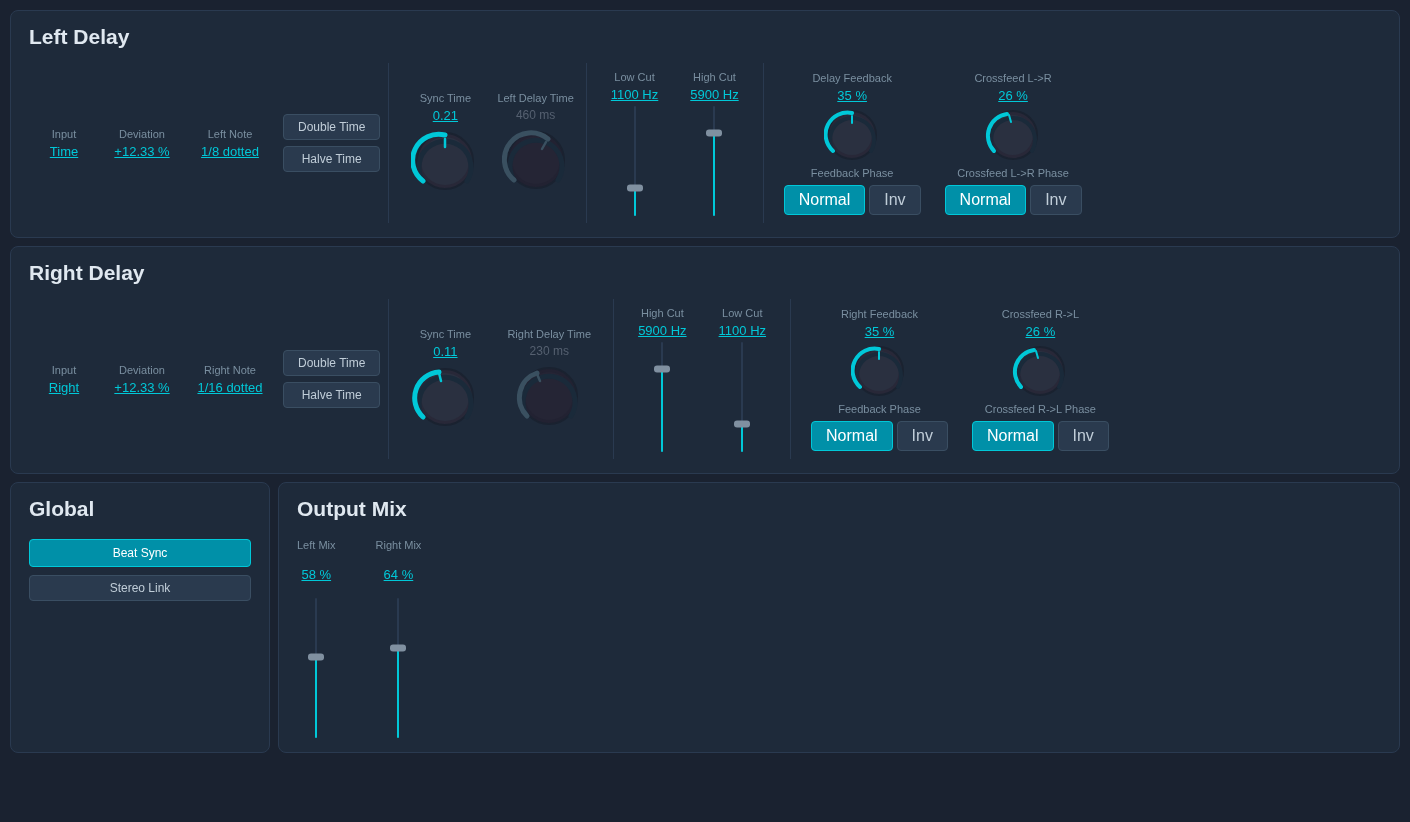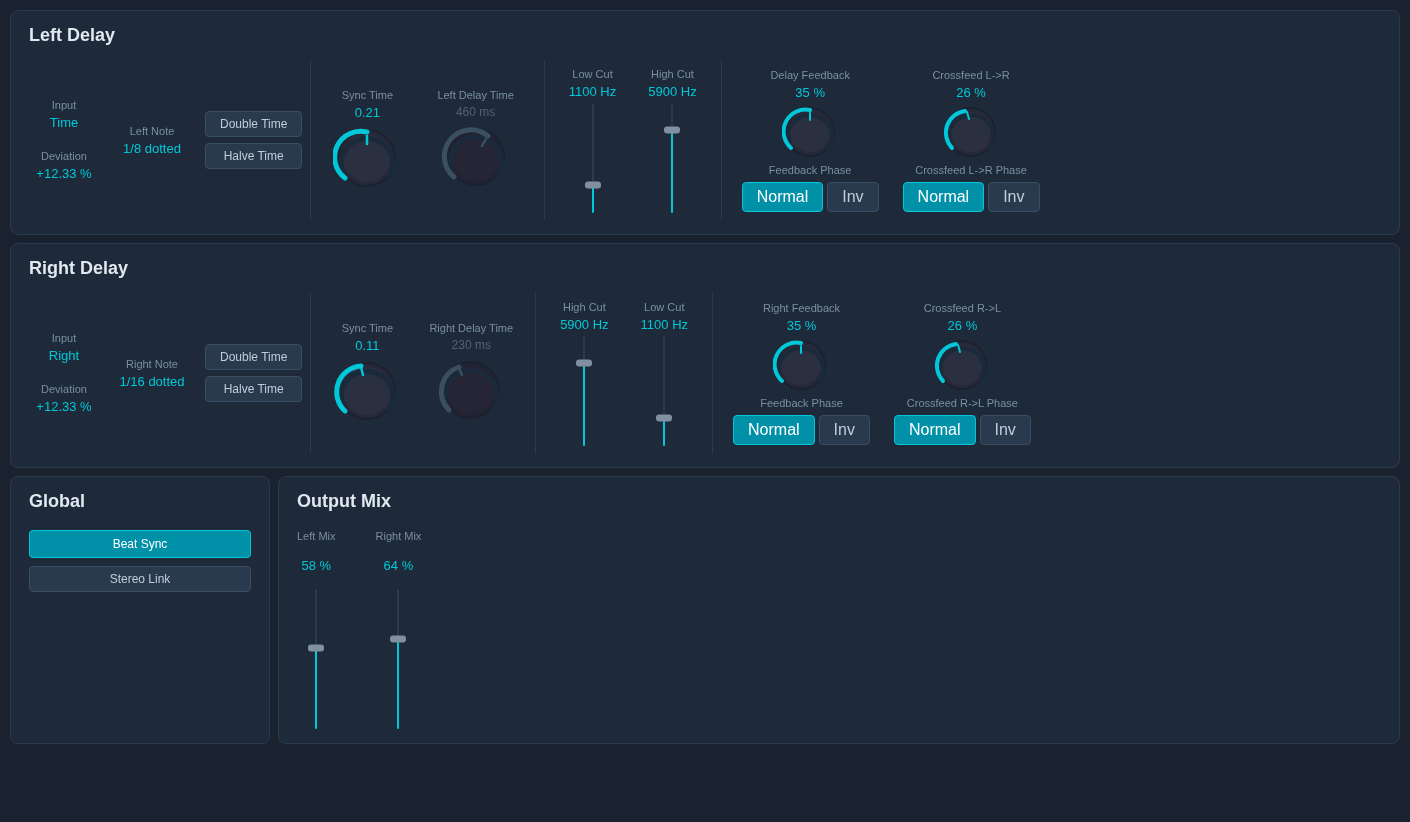--- a/index.html
+++ b/index.html
@@ -20,41 +20,42 @@
       height: 100%;
     }
     .section {
       background: #1e2a3a;
       border-radius: 8px;
       padding: 14px 18px;
       border: 1px solid #2a3a50;
     }
     .section-title {
       color: #e0e8f0;
-      font-size: 18px;
+      font-size: 21px;
       font-weight: 600;
       margin-bottom: 14px;
     }
     .param-group {
       display: flex;
       flex-direction: column;
       align-items: center;
       gap: 4px;
       min-width: 70px;
     }
     .param-label {
       color: #7a8fa0;
       font-size: 11px;
       text-align: center;
     }
     .param-value {
       color: #00c8d8;
       font-size: 13px;
       font-weight: 500;
       text-align: center;
+      text-decoration: underline;
     }
     .param-value-dim {
       color: #556070;
       font-size: 12px;
       text-align: center;
     }
     .btn-group {
       display: flex;
       flex-direction: column;
       gap: 6px;
@@ -211,22 +212,22 @@
       justify-content: center;
     }
     .delay-row {
       display: flex;
       align-items: center;
       gap: 0;
       flex-wrap: nowrap;
     }
     .section-col {
       display: flex;
-      flex-direction: column;
-      gap: 20px;
+      flex-direction: row;
+      gap: 8px;
       align-items: center;
     }
     .left-section-cols {
       display: flex;
       gap: 18px;
       align-items: center;
       flex: 0 0 auto;
     }
     .divider-v {
       width: 1px;
@@ -280,21 +281,21 @@
 
             <path d="M 12 54 A 26 26 0 1 1 56 54" fill="none" stroke="#1a2a3a" stroke-width="5" stroke-linecap="round"></path>
 
             <path d="M 12 54 A 26 26 0 0 1 34 8" fill="none" stroke="#00c8d8" stroke-width="5" stroke-linecap="round"></path>
 
             <line x1="34" y1="12" x2="34" y2="20" stroke="#00c8d8" stroke-width="2.5" stroke-linecap="round"></line>
           </svg>
         </div>
       </div>
 
-      <div class="knob-container" style="margin:0 22px">
+      <div class="knob-container" style="margin:0 4px">
         <span class="param-label">Left Delay Time</span>
         <span class="param-value-dim">460 ms</span>
         <div class="knob-wrap">
           <svg class="knob-svg" viewBox="0 0 68 68">
             <circle cx="34" cy="34" r="28" fill="#222232" stroke="#1a2230" stroke-width="2"></circle>
             <circle cx="34" cy="34" r="24" fill="#252535"></circle>
             <path d="M 12 54 A 26 26 0 1 1 56 54" fill="none" stroke="#1a2a3a" stroke-width="5" stroke-linecap="round"></path>
             <path d="M 12 54 A 26 26 0 0 1 46 13" fill="none" stroke="#3a5060" stroke-width="5" stroke-linecap="round"></path>
             <line x1="44" y1="16" x2="40" y2="23" stroke="#3a5060" stroke-width="2.5" stroke-linecap="round"></line>
           </svg>

